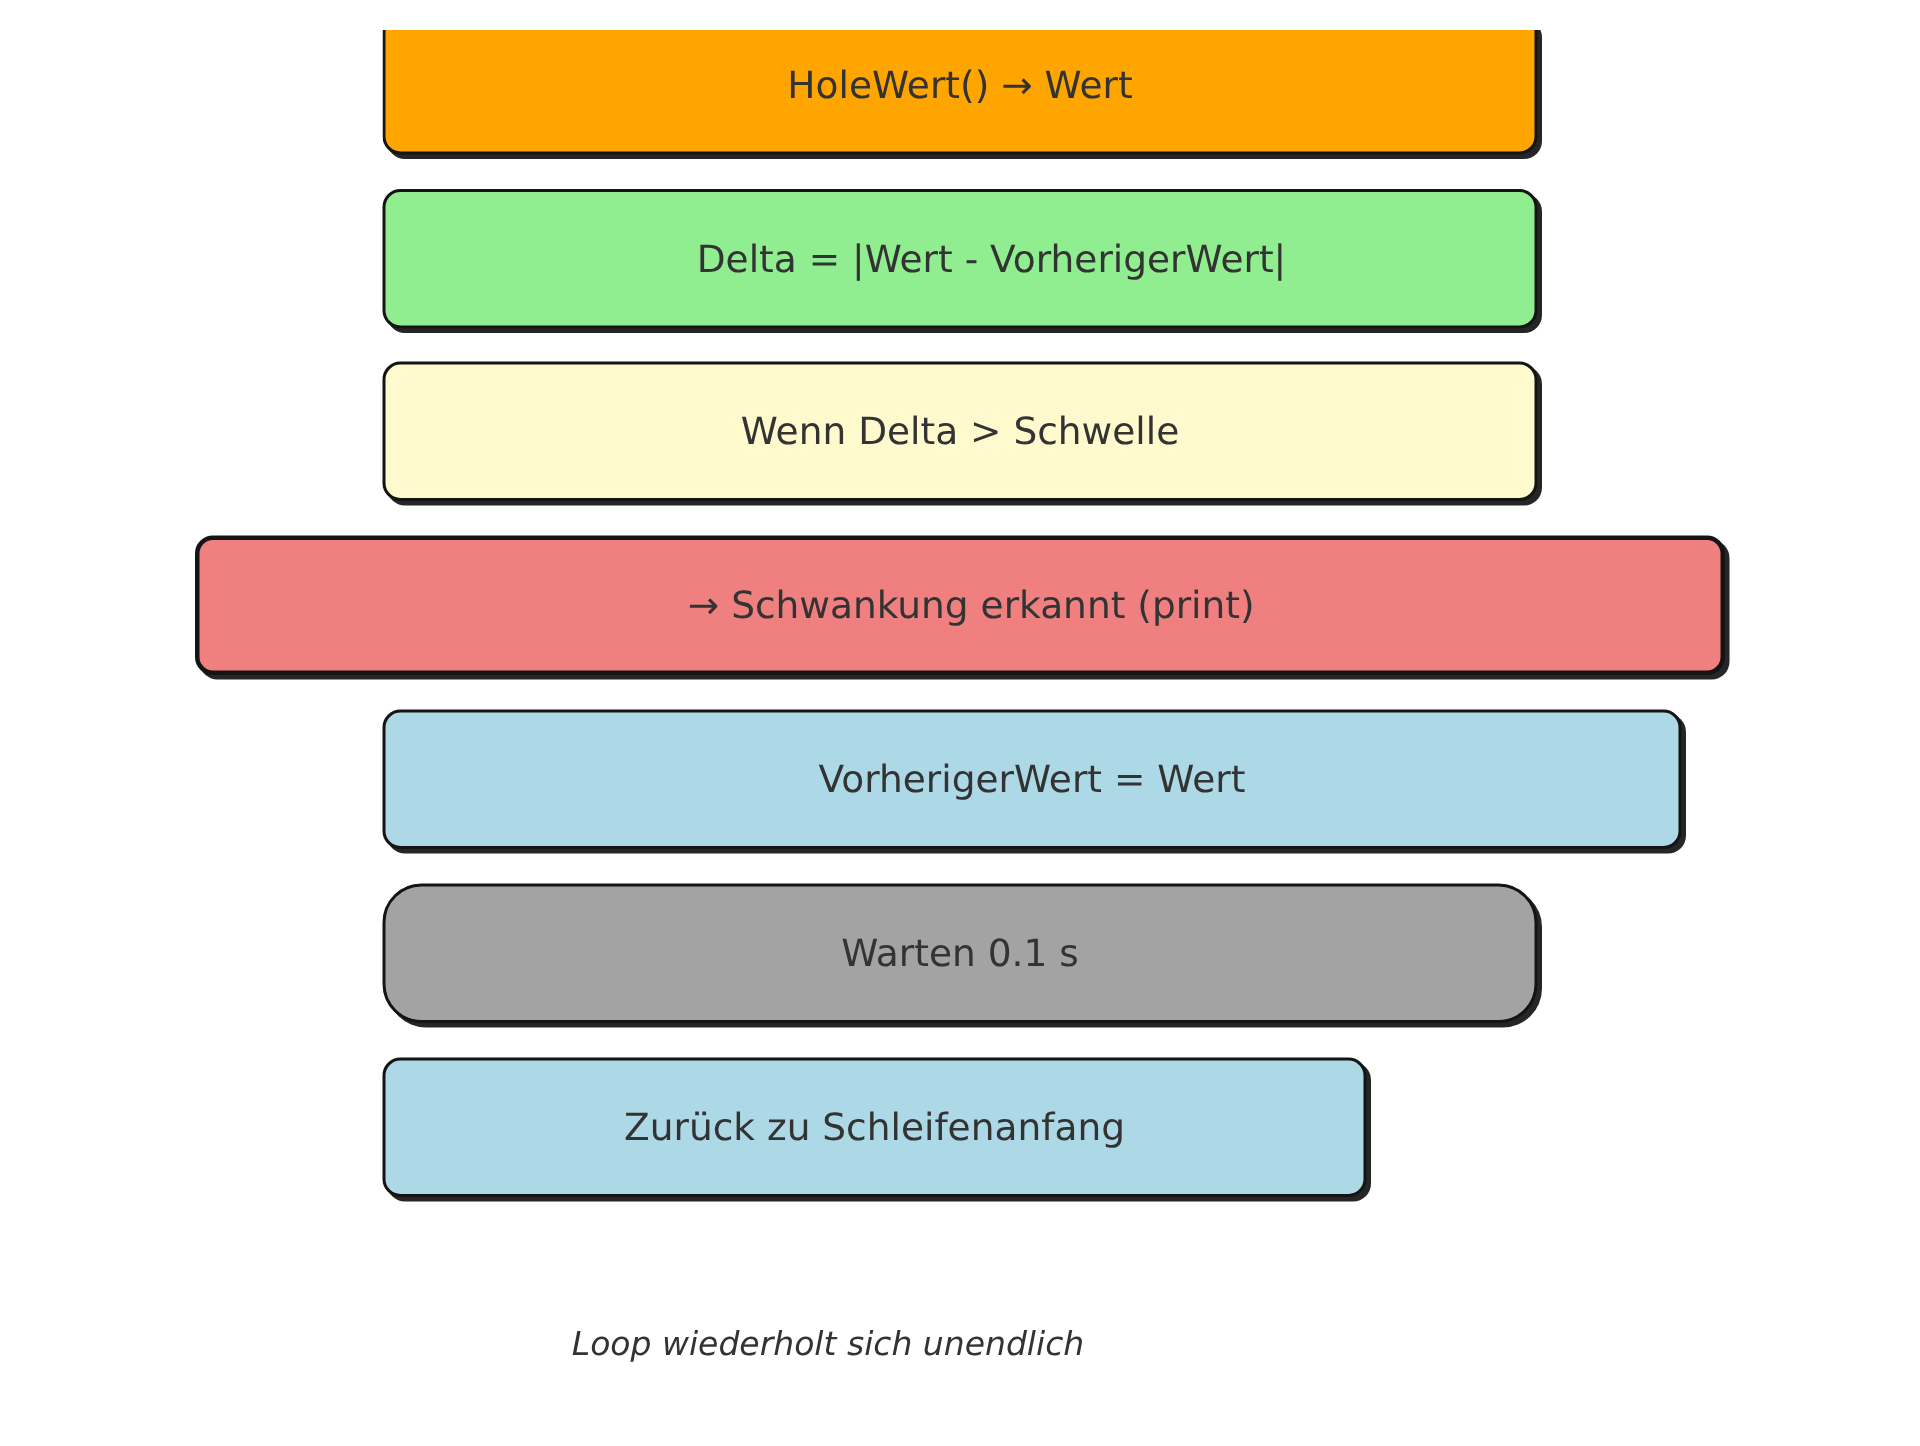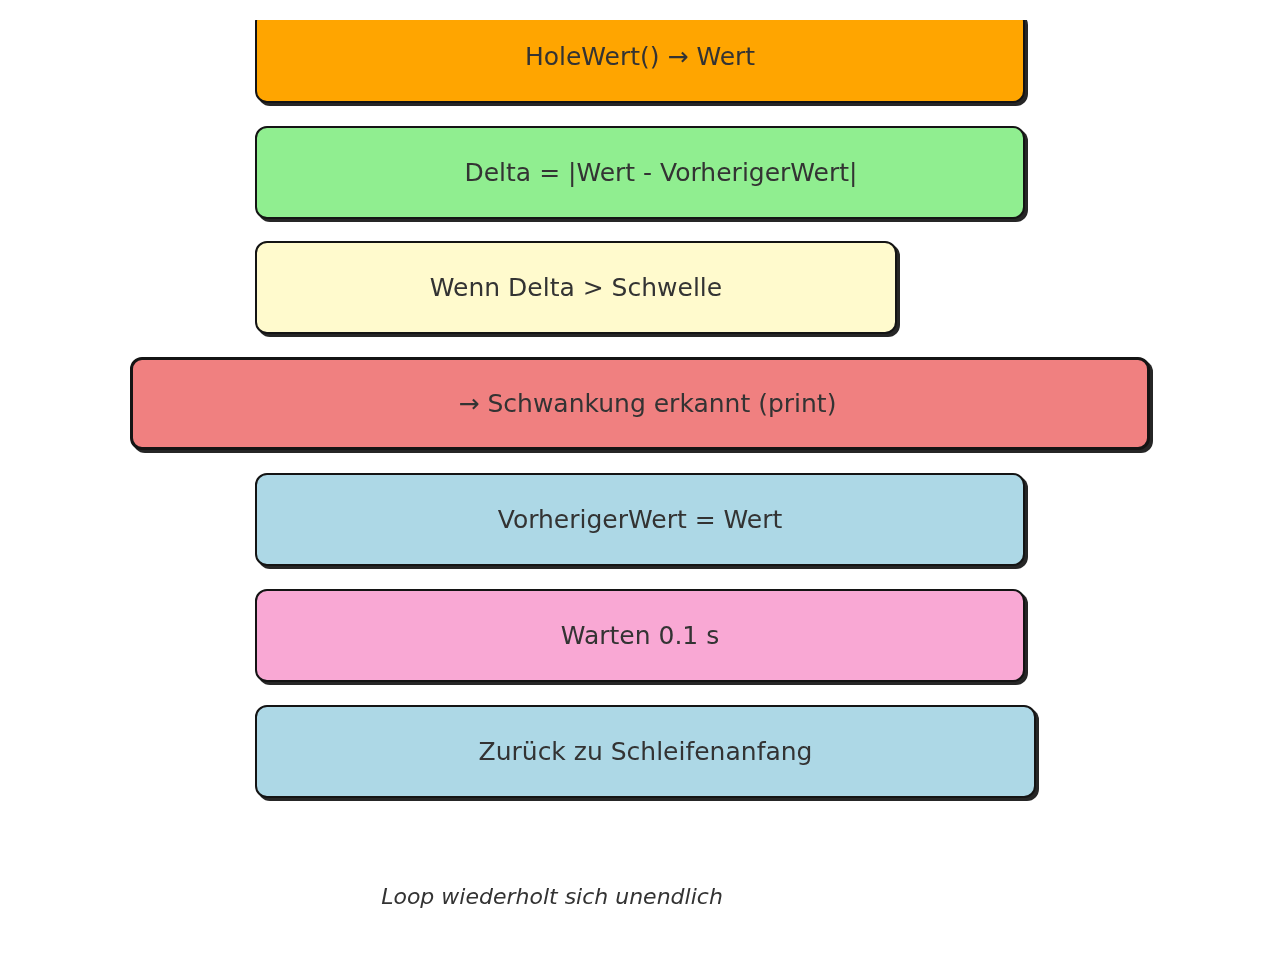--- a/index.html
+++ b/index.html
@@ -41,25 +41,25 @@
     width: 776px;
     height: 90px;
     overflow: hidden;
   }
   .clip-top .flow-box {
     left: 0;
     top: -10px;
     width: 770px;
   }
   .b2 { left: 255px; top: 126px; width: 770px; }
-  .b3 { left: 255px; top: 241px; width: 642px; }
+  .b3 { left: 255px; top: 241px; width: 770px; }
   .b4 { left: 130px; top: 357px; width: 1020px; border-width: 3px; }
-  .b5 { left: 255px; top: 473px; width: 770px; }
+  .b5 { left: 255px; top: 473px; width: 866px; }
   .b6 { left: 255px; top: 589px; width: 770px; }
-  .b7 { left: 255px; top: 705px; width: 781px; }
+  .b7 { left: 255px; top: 705px; width: 656px; }
   .caption {
     position: absolute;
     left: 0;
     top: 882px;
     width: 1104px;
     text-align: center;
     font-style: italic;
     font-size: 22px;
     line-height: 30px;
     color: #333333;
@@ -85,21 +85,21 @@
   </div>
 
   <div class="flow-box b4" style="background-color: rgb(240, 128, 128); padding-left: 15px;">
     <span class="label">→ Schwankung erkannt (print)</span>
   </div>
 
   <div class="flow-box b5" style="background-color: rgb(173, 216, 230);">
     <span class="label">VorherigerWert = Wert</span>
   </div>
 
-  <div class="flow-box b6" style="background-color: #f9a8d4;">
+  <div class="flow-box b6" style="background-color: #a3a3a3; border-radius: 26px;">
     <span class="label">Warten 0.1 s</span>
   </div>
 
   <div class="flow-box b7" style="background-color: rgb(173, 216, 230);">
     <span class="label">Zurück zu Schleifenanfang</span>
   </div>
 
   <div class="caption">Loop wiederholt sich unendlich</div>
 
 </div>

